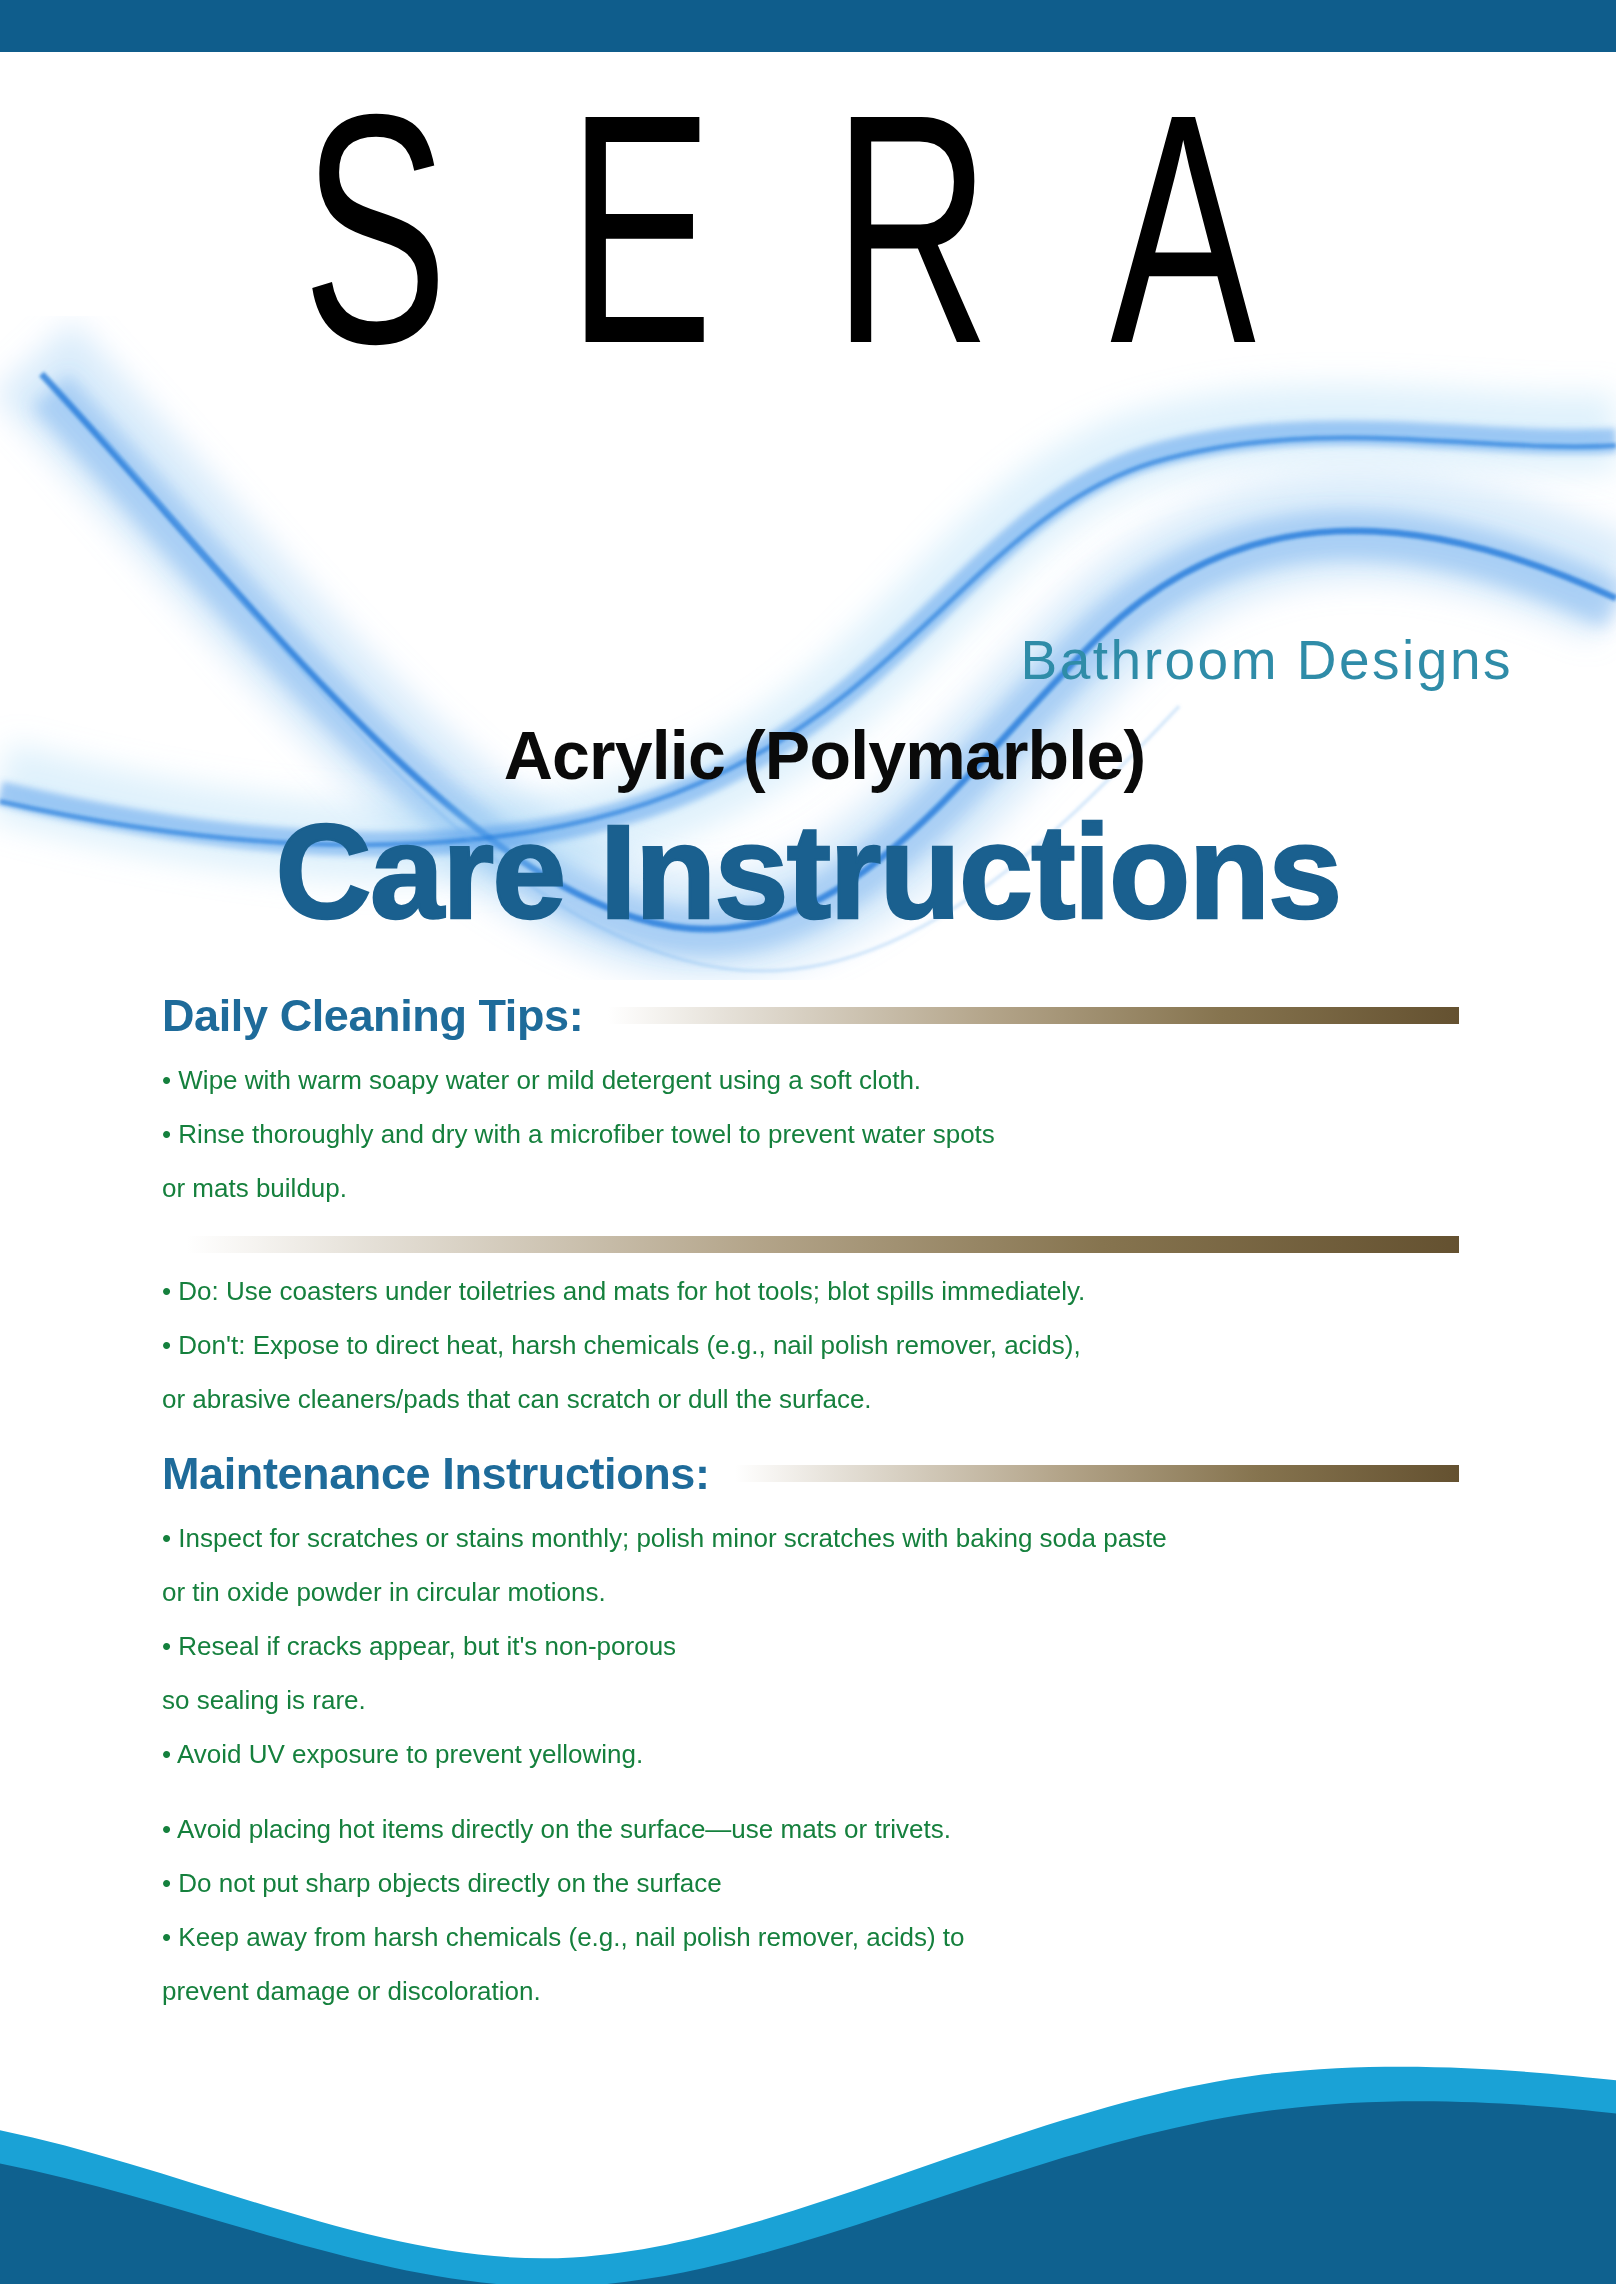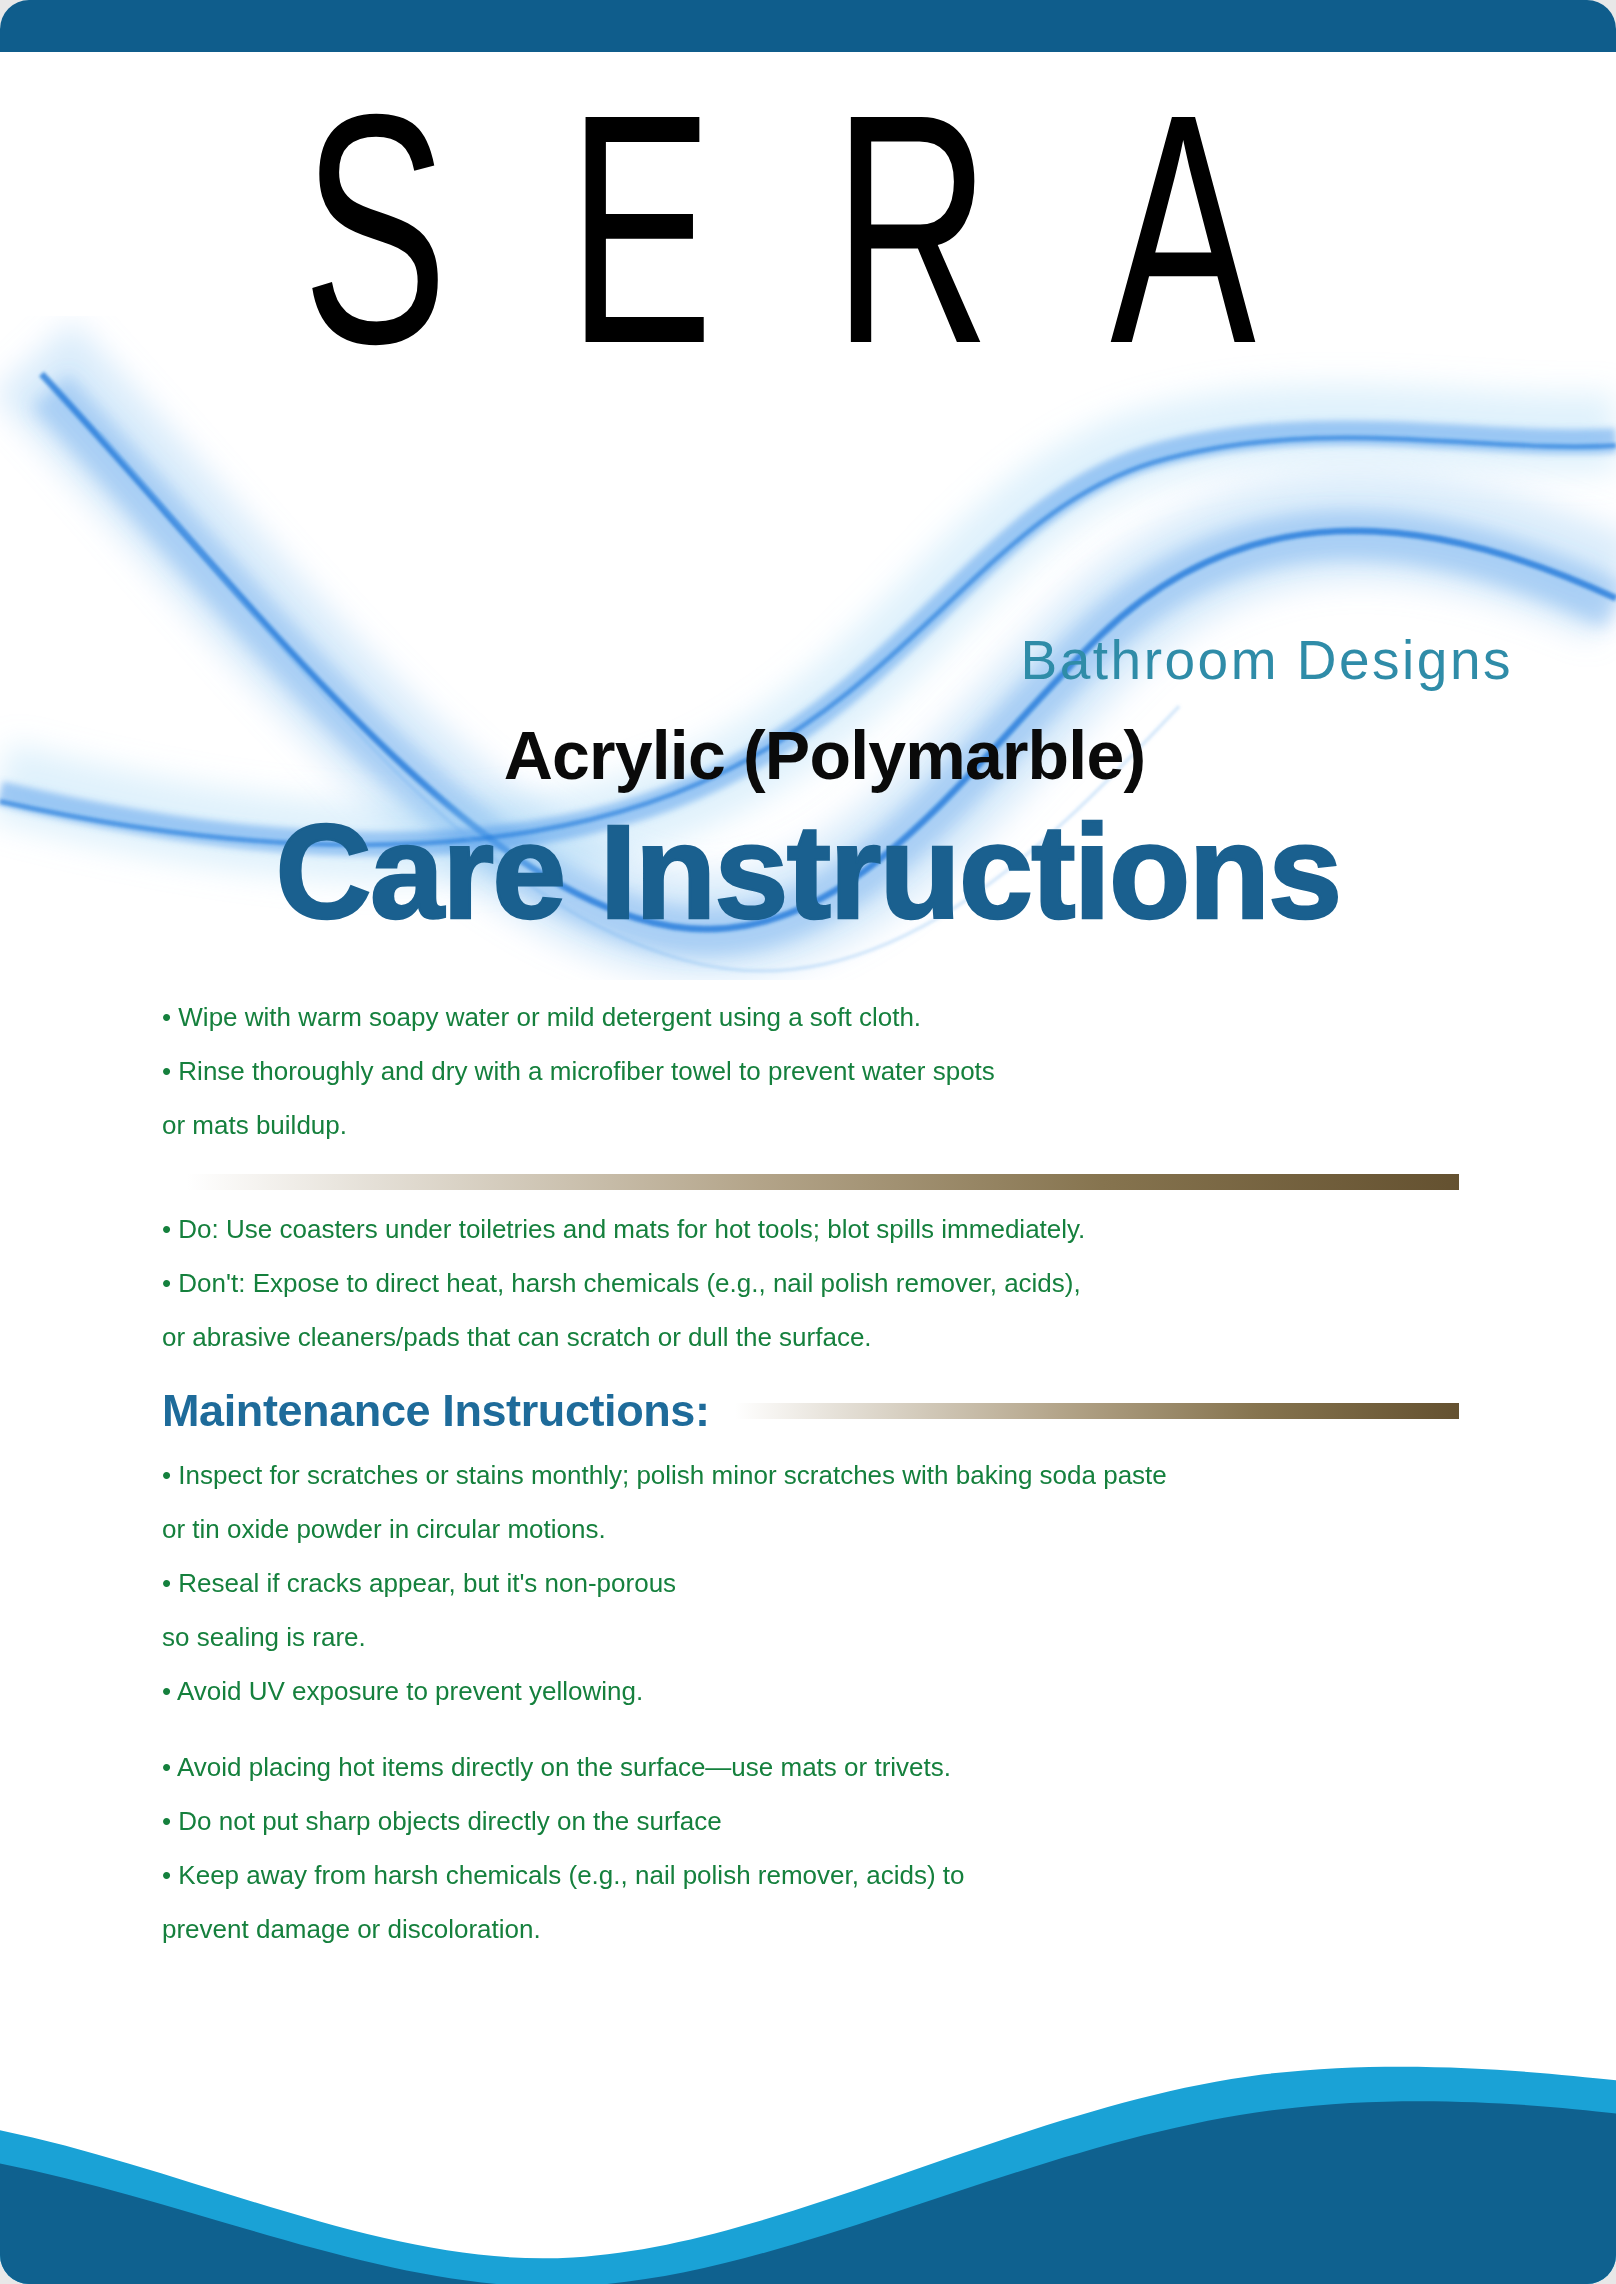--- a/index.html
+++ b/index.html
@@ -1,20 +1,19 @@
 <!DOCTYPE html>
 <html style="font-size:13.3px"><head>
 <meta charset="utf-8">
 <style>
   html,body { margin:0; padding:0; background:#e8e8e8; }
   .page {
     position:relative; width:1616px; height:2284px; background:#ffffff;
     overflow:hidden; font-family:"Liberation Sans","DejaVu Sans",sans-serif;
     margin:0 auto;
-    border-radius:29px;
   }
   .topbar { position:absolute; top:0; left:0; width:1616px; height:52px; background:#0f5d8c; }
 
   .logo {
     position:absolute; top:66px; left:0; right:0; text-align:center;
     font-size:218px; line-height:1; color:#000; letter-spacing:0.55em;
     padding-left:62px; transform:scaleY(1.5); transform-origin:center top;
     font-weight:400; white-space:nowrap;
   }
 
@@ -89,20 +88,24 @@
 
   <div class="tagline">Bathroom Designs</div>
 
   <div class="subtitle">Acrylic (Polymarble)</div>
 
   <div class="title">Care Instructions</div>
 
   <div class="sections">
 
     <section>
+      <div class="srow">
+        <h2>Daily Cleaning Tips:</h2>
+        <div class="bar"></div>
+      </div>
       <p class="line">• Wipe with warm soapy water or mild detergent using a soft cloth.</p>
       <p class="line">• Rinse thoroughly and dry with a microfiber towel to prevent water spots</p>
       <p class="line">or mats buildup.</p>
     </section>
 
     <section>
       <div class="srow">
         <div class="bar"></div>
       </div>
       <p class="line">• Do: Use coasters under toiletries and mats for hot tools; blot spills immediately.</p>

